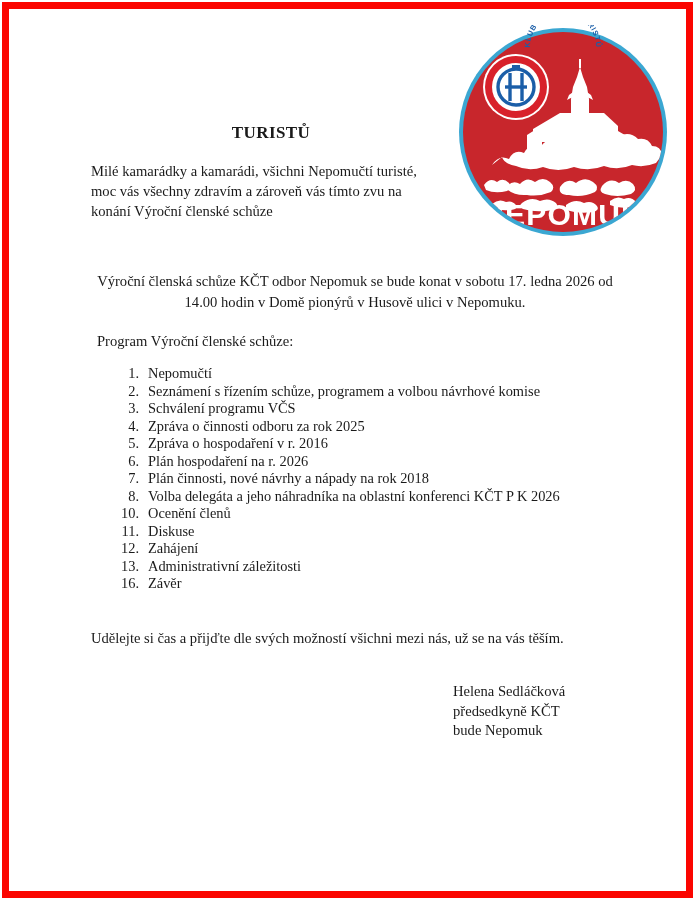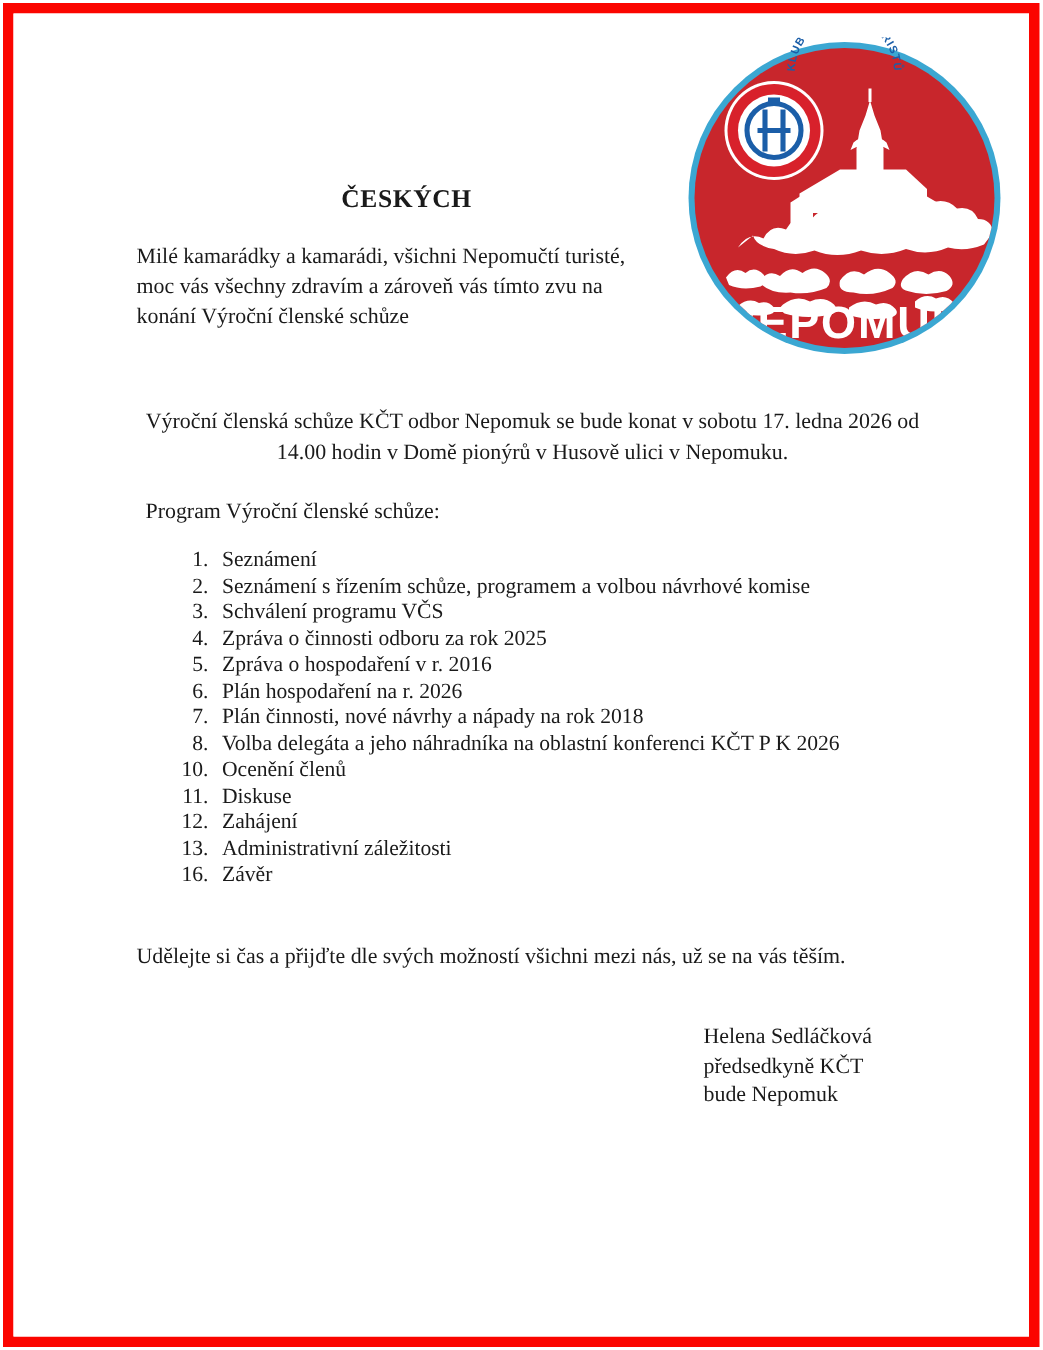--- a/index.html
+++ b/index.html
@@ -124,21 +124,21 @@
     white-space: nowrap;
   }
 
   .signature {
     position: absolute;
     left: 444px;
     top: 673px;
     font-size: 14.6px;
     line-height: 19.6px;
   }
-  .signature div { white-space: nowrap; margin-left: 16px; }
+  .signature div { white-space: nowrap; }
 </style>
 </head>
 <body>
 
 <div class="page">
   <div class="red-frame"></div>
 
   <div class="sheet">
 
     <div class="logo">
@@ -211,36 +211,36 @@
           </g>
           <rect x="56" y="40" width="8" height="5" fill="#1b5ea8"></rect>
 
           <text fill="#1b5ea8" font-family="'Liberation Sans', sans-serif" font-size="7.4" font-weight="bold" letter-spacing="0.6">
             <textPath href="#badgeArc" startOffset="50%" text-anchor="middle">KLUB ČESKÝCH TURISTŮ</textPath>
           </text>
         </g>
       </svg>
     </div>
 
-    <div class="title">ČESKÝCH</div>
+    <div class="title">TURISTŮ</div>
 
     <div class="intro">
       <div>Milé kamarádky a kamarádi, všichni Nepomučtí turisté,</div>
       <div>moc vás všechny zdravím a zároveň vás tímto zvu na</div>
       <div>konání Výroční členské schůze</div>
     </div>
 
     <div class="announce"><b>Výroční členská schůze</b><span> KČT odbor Nepomuk </span><b>se bude konat v sobotu 17. ledna 2026 od 14.00 hodin</b><span> v Domě pionýrů v Husově ulici v Nepomuku.</span></div>
 
     <div class="program-label">Program Výroční členské schůze:</div>
 
     <div class="program-list">
       <div class="program-item">
         <span class="item-num">1.</span>
-        <span class="item-text">Seznámení</span>
+        <span class="item-text">Nepomučtí</span>
       </div>
       <div class="program-item">
         <span class="item-num">2.</span>
         <span class="item-text">Seznámení s řízením schůze, programem a volbou návrhové komise</span>
       </div>
       <div class="program-item">
         <span class="item-num">3.</span>
         <span class="item-text">Schválení programu VČS</span>
       </div>
       <div class="program-item">

